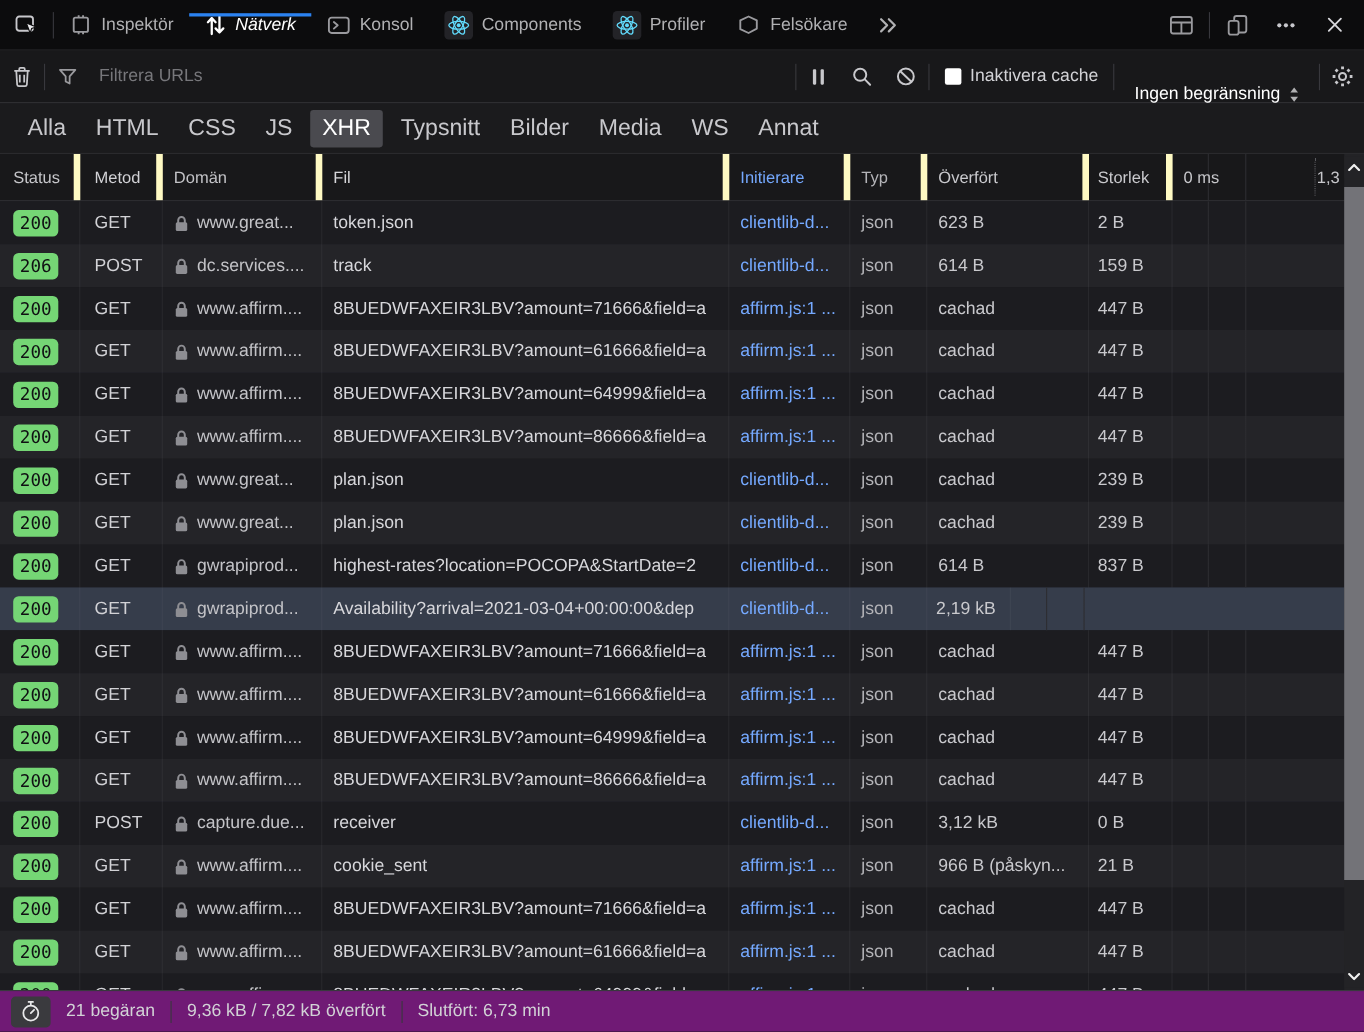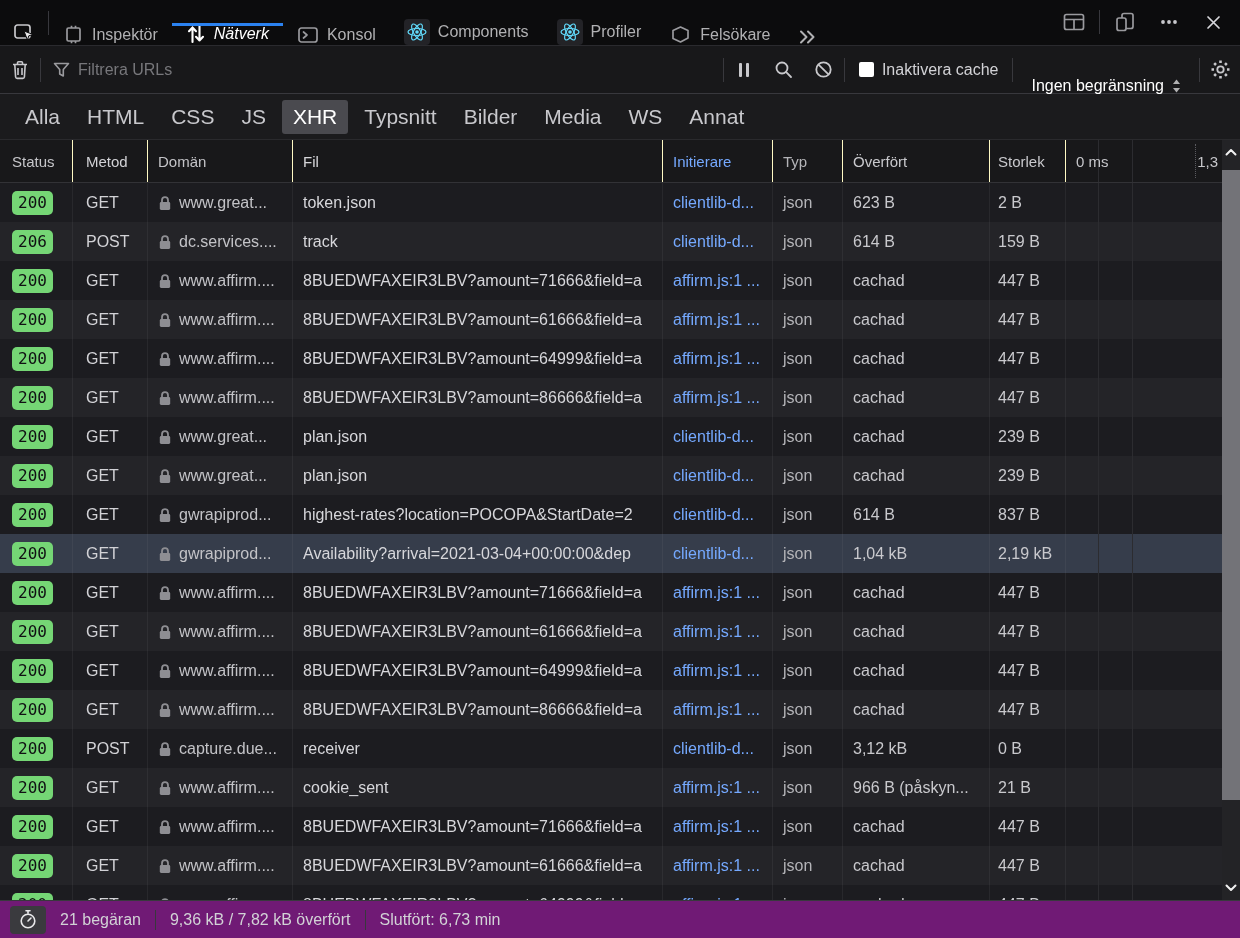--- a/index.html
+++ b/index.html
@@ -1,59 +1,59 @@
 <!DOCTYPE html>
 <html><head>
 <meta charset="utf-8">
 <style>
   * { box-sizing: border-box; margin: 0; padding: 0; }
   html,body { width:1240px; height:938px; overflow:hidden; background:#18181a;
     font-family:"Liberation Sans","DejaVu Sans",sans-serif; }
   .app { width:1240px; height:938px; display:flex; flex-direction:column; position:relative; }
 
   
-  .tabbar { height:46px; background:#0c0c0d; display:flex; align-items:flex-end;
+  .tabbar { height:46px; background:#0c0c0d; display:flex; align-items:center;
     border-bottom:1px solid #2a2a2e; flex:none; color:#b1b1b3; font-size:16px; }
   .iconbtn { display:flex; align-items:center; justify-content:center; cursor:default; }
   .picker-btn { width:48px; }
   .vsep { width:1px; background:#38383d; height:24px; align-self:center; }
   .tab { display:flex; align-items:center; gap:8px; padding:0 14px; position:relative; }
   .tab.active { color:#ffffff;font-style:italic; }
   .tab.active::before { content:""; position:absolute; top:0; left:0; right:0; height:3px; background:#2b82f0; }
   .react-tile { width:26px; height:26px; background:#232327; border-radius:4px;
     display:flex; align-items:center; justify-content:center; }
   .chev-more { display:flex; align-items:center; padding:0 12px; }
   .tab-right { margin-left:auto; display:flex; align-items:center; gap:6px; padding-right:8px; }
   .tab-right .iconbtn { width:38px; height:46px; }
 
   
   .toolbar { height:48px; background:#18181a; border-bottom:1px solid #38383d;
     display:flex; align-items:center; flex:none; color:#c8c8cc; font-size:16px; }
   .toolbar .iconbtn { width:40px; height:47px; }
-  .filter-wrap { display:flex; align-items:center; gap:8px; flex:1; padding-left:12px; }
+  .filter-wrap { display:flex; align-items:center; gap:20px; flex:1; padding-left:12px; }
   .filter-input { background:transparent; border:none; outline:none; color:#d7d7db;
     font-size:16px; font-family:inherit; flex:1; }
   .filter-input::placeholder { color:#77777b; }
   .cache-wrap { display:flex; align-items:center; gap:8px; padding:0 14px; }
   .checkbox { width:15px; height:15px; background:#ffffff; border-radius:2px; }
   .cache-label { color:#d2d2d6; }
   .throttle { display:flex; align-items:center; gap:8px; padding:0 18px; color:#ffffff;margin-top:32px; }
 
   
   .typefilters { height:46px; background:#1b1b1d; border-bottom:1px solid #2a2a2d;
     display:flex; align-items:center; gap:5px; padding-left:14px; flex:none;
     color:#c8c8cc; font-size:21px; }
   .pill { padding:5px 11px; border-radius:3px; }
   .pill.active { background:#4a4a4f; color:#ffffff; }
 
   
   .table { flex:1; display:flex; flex-direction:column; min-height:0; position:relative; background:#1c1c20; }
   .thead { height:43px; flex:none; background:#18181a; display:flex; align-items:stretch;
     color:#c6c6ca; font-size:15px; border-bottom:1px solid #323236; }
-  .th { display:flex; align-items:center; padding-left:10px; border-right:1px solid #fef9c3; }
+  .th { display:flex; align-items:center; padding-left:10px; border-right:6px solid #fef9c3; }
   .tbody { height:717px; overflow:hidden; }
   .row { height:39px; display:flex; align-items:stretch; font-size:16px; }
   .row:nth-child(odd) { background:#1c1c20; }
   .row:nth-child(even) { background:#242428; }
   .row.selected { background:#363d4b; }
   .cell { display:flex; align-items:center; padding-left:10px; border-right:1px solid rgba(120,120,130,0.13);
     overflow:hidden; white-space:nowrap; flex:none; }
   .w-status { width:73px; padding-left:12px; }
   .w-method { width:75px; padding-left:13px; color:#d2d2d6; }
   .w-domain { width:145px; color:#c3c3c7; gap:7px; }
@@ -526,21 +526,20 @@
               <svg width="14" height="16" viewBox="0 0 14 16">
                 <path d="M4 8 V5.2 A3 3 0 0 1 10 5.2 V8" fill="none" stroke="#8e8e93" stroke-width="1.8"></path>
                 <rect x="1.8" y="7" width="10.4" height="8" rx="1.4" fill="#8e8e93"></rect>
               </svg>
             </span>
       <span class="dtext">gwrapiprod...</span>
     </div>
     <div class="cell w-file">Availability?arrival=2021-03-04+00:00:00&amp;dep</div>
     <div class="cell w-init">clientlib-d...</div>
     <div class="cell w-type">json</div>
-    <div class="cell w-trans">1,04 kB</div>
     <div class="cell w-size">2,19 kB</div>
     <div class="cell w-wf"></div>
   </div>
 
   <div class="row">
     <div class="cell w-status">
             <span class="badge">200</span>
           </div>
     <div class="cell w-method">GET</div>
     <div class="cell w-domain">

